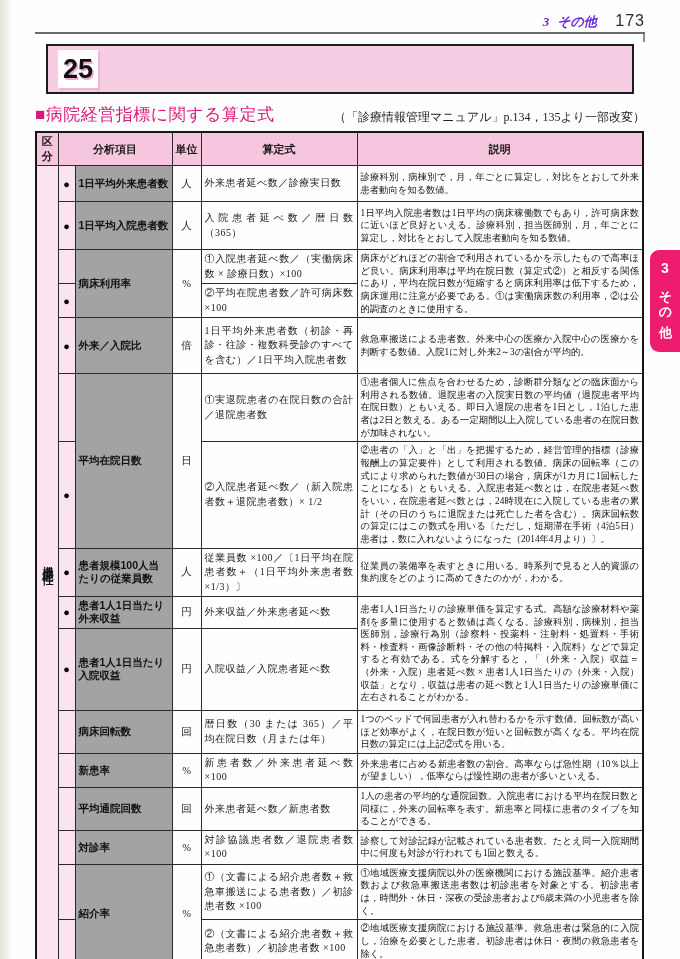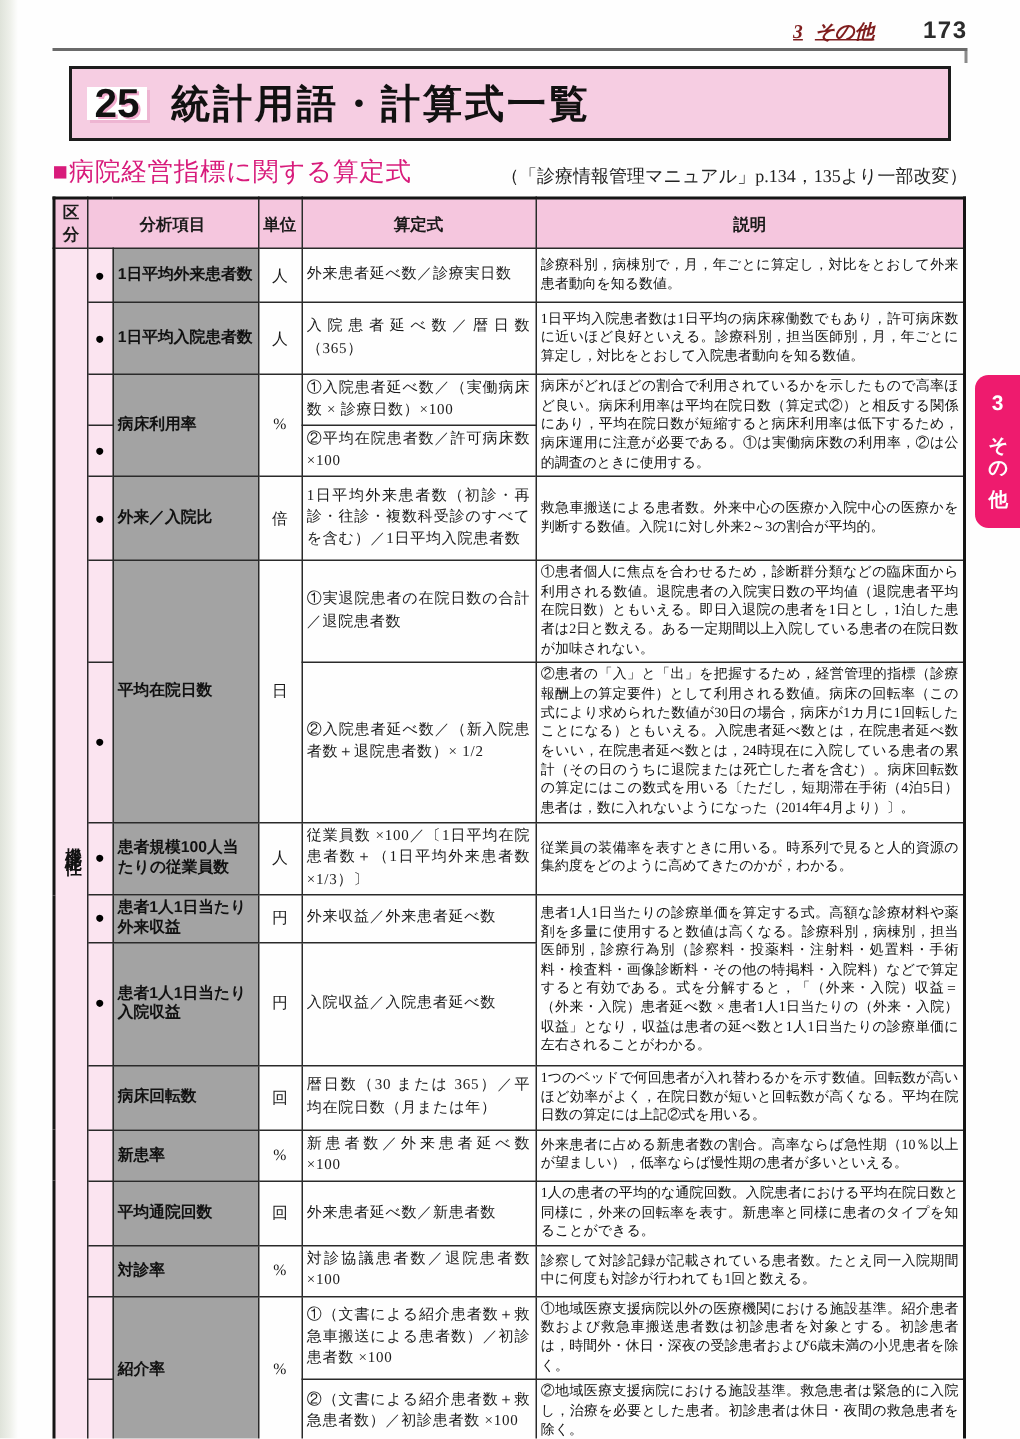--- a/index.html
+++ b/index.html
@@ -10,42 +10,41 @@
   }
   .scan-edge{
     position:absolute;left:0;top:0;width:12px;height:959px;
     background:linear-gradient(90deg,#dfe3da 0%,#eef0ea 55%,rgba(255,255,255,0) 100%);
   }
   
   .running-head{
     position:absolute;top:12px;left:35px;width:610px;text-align:right;
   }
   .running-head .chap{
-    color:#7f1d1d;font-weight:bold;font-style:italic;font-size:13px;margin-right:28px;
+    color:#6d28d9;font-weight:bold;font-style:italic;font-size:13px;margin-right:14px;
     font-family:"Liberation Serif","DejaVu Serif",serif;
-    text-decoration:underline;
   }
   .running-head .chap .num{margin-right:8px;}
   .running-head .pagenum{
-    color:#2b2b2b;font-size:16px;letter-spacing:1px;font-family:"Liberation Sans",sans-serif;font-weight:bold;
+    color:#2b2b2b;font-size:16px;letter-spacing:1px;font-family:"Liberation Sans",sans-serif;
   }
   .head-rule{
     position:absolute;top:32px;left:35px;width:610px;height:2px;background:#6a6a6a;
   }
   .head-rule::after{
     content:"";position:absolute;right:0;top:2px;width:2px;height:8px;background:#8a8a8a;
   }
   
   .title-box{
     position:absolute;left:46px;top:44px;width:588px;height:50px;
     background:#f6cde2;border:2px solid #1c1c1c;
     display:flex;align-items:center;gap:16px;padding-left:10px;box-sizing:border-box;
   }
   .title-num{
-    width:40px;height:22px;background:#ffffff;display:flex;align-items:center;justify-content:center;
+    width:40px;height:38px;background:#ffffff;display:flex;align-items:center;justify-content:center;
     font-size:27px;font-weight:800;color:#111;
     text-shadow:1.5px 1.5px 0 #f0a9cc;
     box-shadow:2px 2px 0 #eeb5d2;
   }
   .title-text{
     margin:0;font-size:26px;font-weight:800;letter-spacing:2px;color:#111;
   }
   
   .subhead-row{
     position:absolute;left:35px;top:103px;width:610px;
@@ -110,21 +109,20 @@
 <div class="scan-edge"></div>
 
 <header class="running-head">
   <span class="chap"><span class="num">3</span><span>その他</span></span>
   <span class="pagenum">173</span>
 </header>
 <div class="head-rule"></div>
 
 <div class="title-box">
   <span class="title-num">25</span>
-  <h1 class="title-text">統計用語・計算式一覧</h1>
 </div>
 
 <div class="subhead-row">
   <h2>■病院経営指標に関する算定式</h2>
   <span class="note">（「診療情報管理マニュアル」p.134，135より一部改変）</span>
 </div>
 
 <table class="metrics">
   <colgroup>
     <col style="width:22px">

